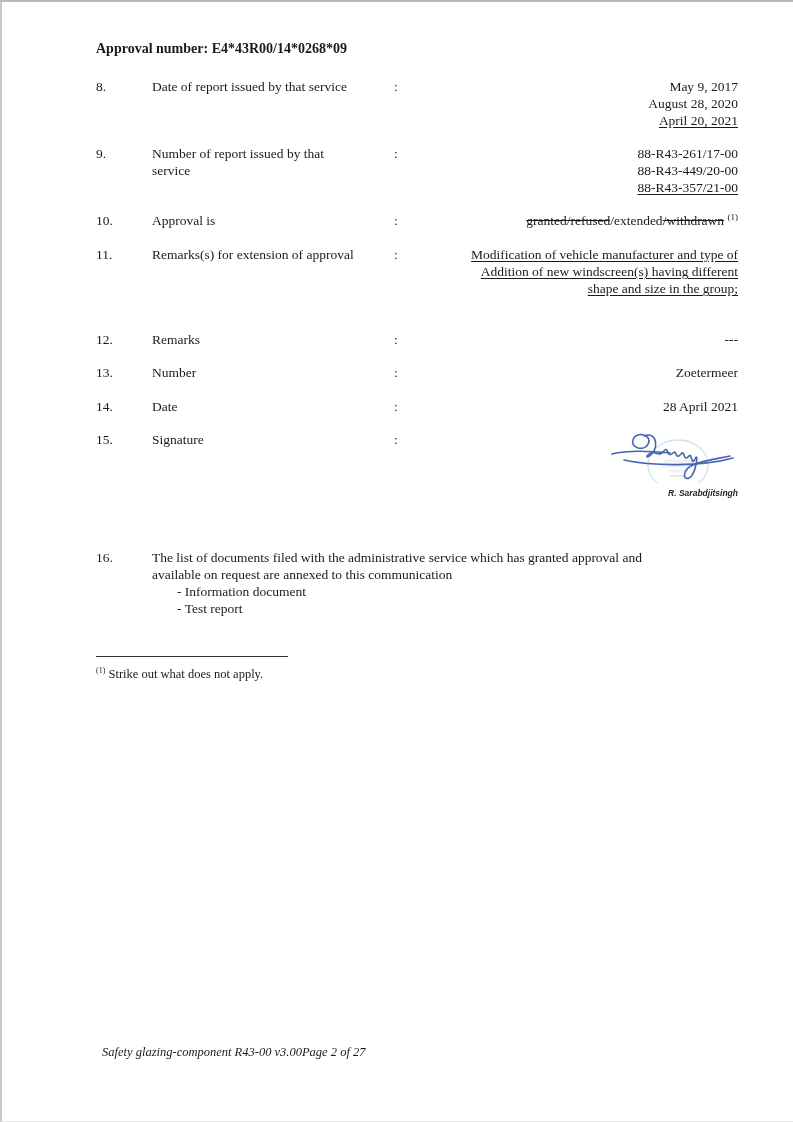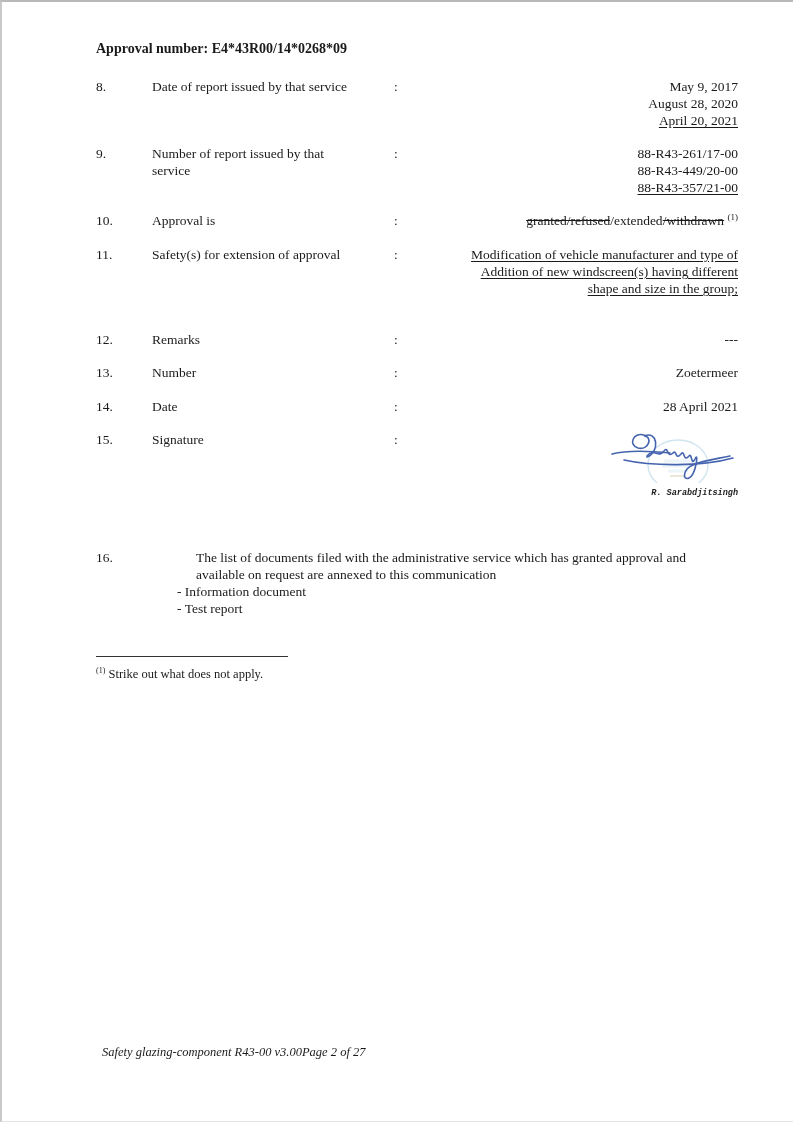--- a/index.html
+++ b/index.html
@@ -17,24 +17,24 @@
   }
   .approval-header{position:absolute;top:38px;left:94px;font-weight:bold;font-size:14px;}
   .row{position:absolute;left:94px;right:55px;display:flex;align-items:flex-start;}
   .num{width:56px;flex:0 0 56px;}
   .label{width:242px;flex:0 0 242px;white-space:pre-line;}
   .colon{width:12px;flex:0 0 12px;}
   .value{flex:1;text-align:right;}
   .u{text-decoration:underline;text-underline-offset:2px;}
   .strike{text-decoration:line-through;}
   sup.ref{font-size:9px;vertical-align:super;line-height:0;}
-  .item16-text{white-space:pre-line;width:560px;margin-left:44px;}
+  .item16-text{white-space:pre-line;width:560px;}
   .bullet{margin-left:25px;}
   .sig-wrap{margin-top:-8px;}
-  .sig-name{margin-left:16px;margin-top:-2px;font-family:Liberation Mono, monospace;font-size:8.5px;font-weight:bold;font-style:italic;color:#1f1f1f;}
+  .sig-name{margin-left:16px;margin-top:-2px;font-family:Liberation Sans, sans-serif;font-size:8.5px;font-weight:bold;font-style:italic;color:#1f1f1f;}
   .footnote-rule{position:absolute;left:94px;top:654px;width:192px;border-top:1.6px solid #333;}
   .footnote{position:absolute;left:94px;top:660px;font-size:12.5px;}
   .footnote sup{font-size:8px;}
   .footer{position:absolute;left:100px;right:93px;top:1042px;display:flex;font-style:italic;font-size:12.5px;}
 </style>
 </head>
 <body>
 
 <div class="page">
 
@@ -72,21 +72,21 @@
     <div class="label">Approval is</div>
     <div class="colon">:</div>
     <div class="value">
       <span class="strike">granted/refused</span><span>/extended</span><span class="strike">/withdrawn</span>
       <sup class="ref">(1)</sup>
     </div>
   </div>
 
   <div class="row" style="top:244px">
     <div class="num">11.</div>
-    <div class="label">Safety(s) for extension of approval</div>
+    <div class="label">Remarks(s) for extension of approval</div>
     <div class="colon">:</div>
     <div class="value">
       <div class="u">Modification of vehicle manufacturer and type of</div>
       <div class="u">Addition of new windscreen(s) having different</div>
       <div class="u">shape and size in the group;</div>
     </div>
   </div>
 
   <div class="row" style="top:329px">
     <div class="num">12.</div>

